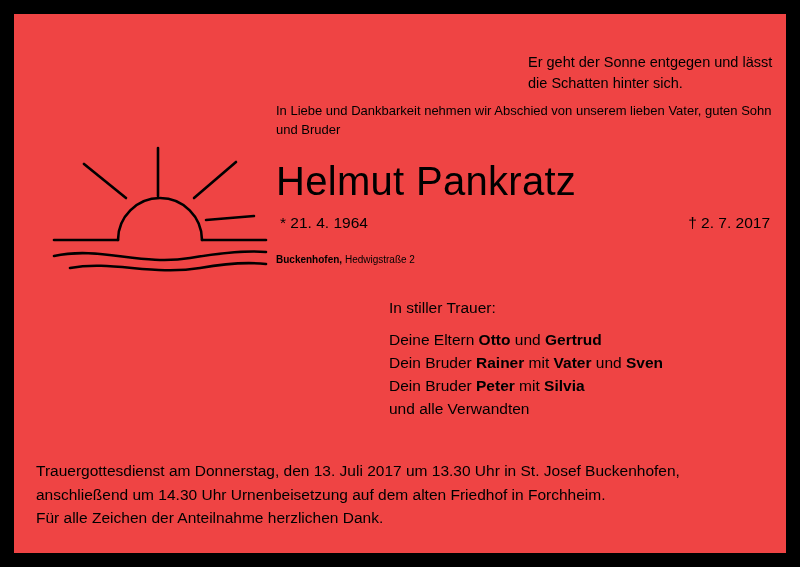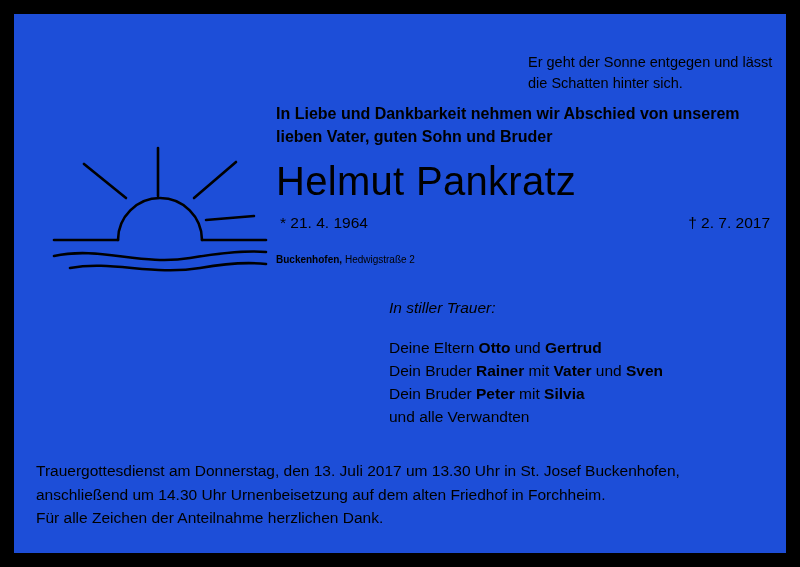--- a/index.html
+++ b/index.html
@@ -27,21 +27,21 @@
     height: 567px;
     box-sizing: border-box;
     border: 14px solid #000000;
   }
   .inner {
     position: absolute;
     left: 14px;
     top: 14px;
     width: 772px;
     height: 539px;
-    background: #1d4ed8;
+    background: #ef4444;
     box-sizing: border-box;
   }
 
   
   .motto {
     position: absolute;
     left: 514px;
     top: 38px;
     width: 250px;
     font-size: 14.5px;
@@ -49,24 +49,23 @@
     color: #000000;
     text-align: left;
   }
 
   
   .intro {
     position: absolute;
     left: 262px;
     top: 88px;
     width: 500px;
-    font-size: 16px;
+    font-size: 13px;
     line-height: 1.45;
     color: #000000;
-    font-weight: bold;
   }
 
   
   .name {
     position: absolute;
     left: 262px;
     top: 145px;
     width: 500px;
     text-align: left;
     font-size: 40px;
@@ -101,21 +100,21 @@
 
   
   .mourn-block {
     position: absolute;
     left: 375px;
     top: 283px;
     font-size: 15.5px;
     line-height: 1.48;
     color: #000000;
   }
-  .mourn-title { margin-bottom: 17px; font-style: italic; }
+  .mourn-title { margin-bottom: 9px; }
   .mourn-line { white-space: nowrap; }
   .mourn-line b { font-weight: bold; }
 
   
   .footer {
     position: absolute;
     left: 22px;
     top: 445px;
     width: 740px;
     font-size: 15.5px;

